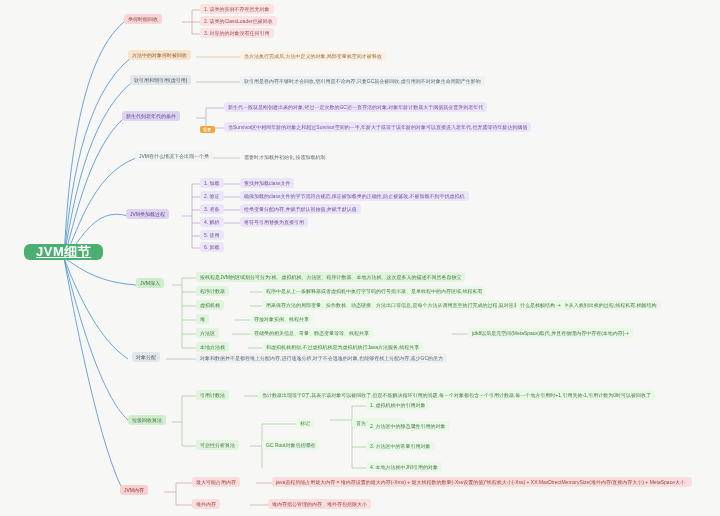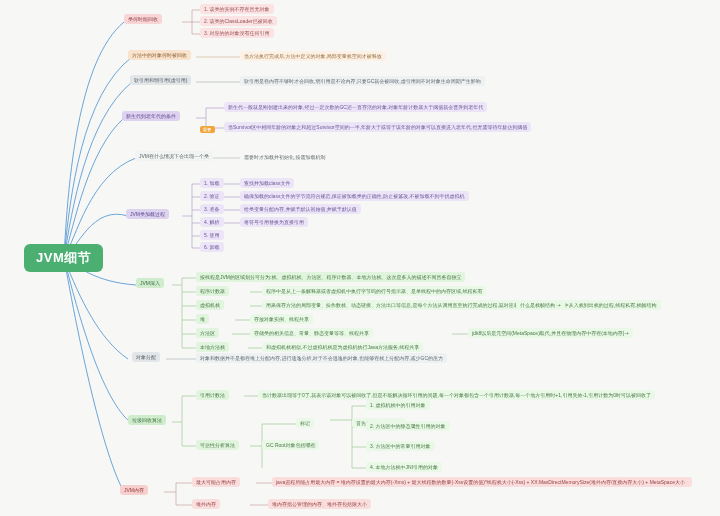--- a/index.html
+++ b/index.html
@@ -25,22 +25,23 @@
   }
   .node span{display:inline-block;}
 
   
   .root{
     background:#4caf72;
     color:#ffffff;
     font-size:13px;
     font-weight:bold;
     border-radius:6px;
-    padding:6px 12px;
+    padding:0 12px;
     letter-spacing:.5px;
+    text-decoration:underline;
   }
 
   
   .pink   {background:#f9d5d8;color:#8d4246;font-size:5px;}
   .pinkL  {background:#fbe3e4;color:#9a5055;font-size:5px;}
   .orange {background:#fae3cd;color:#8a6033;font-size:5px;}
   .orangeL{background:#fdf0e4;color:#96703f;font-size:5px;}
   .gray   {background:#e2e6e8;color:#55606a;font-size:5px;}
   .grayL  {background:#eef1f2;color:#5d6870;font-size:5px;}
   .purple {background:#ddd2f0;color:#5f4a8c;font-size:5px;}

